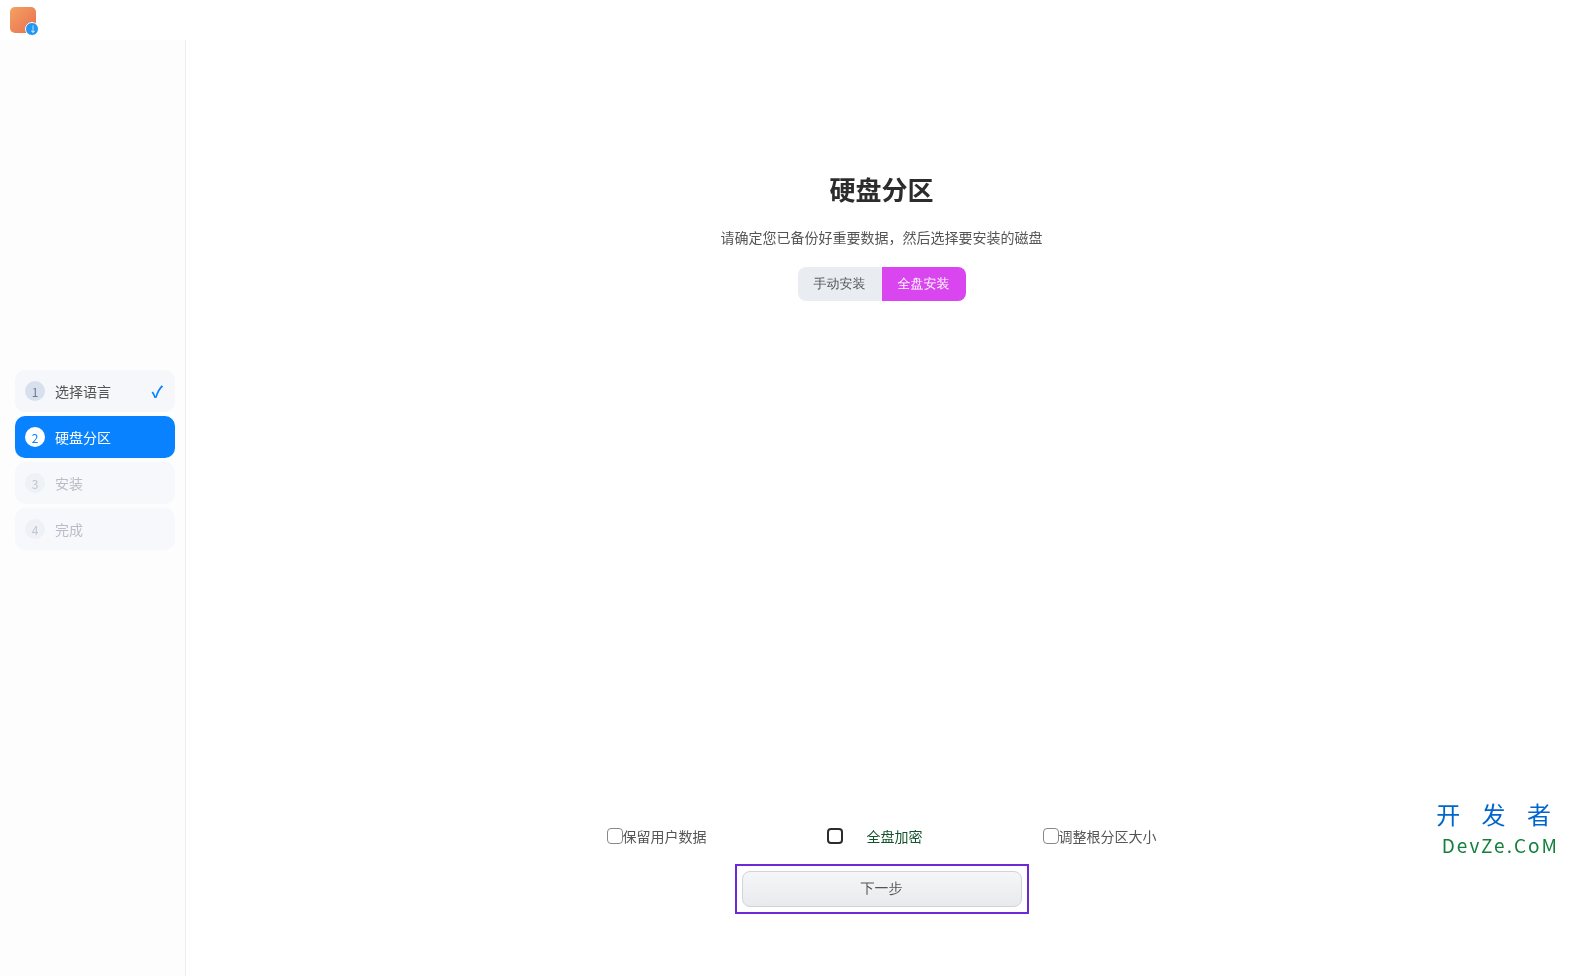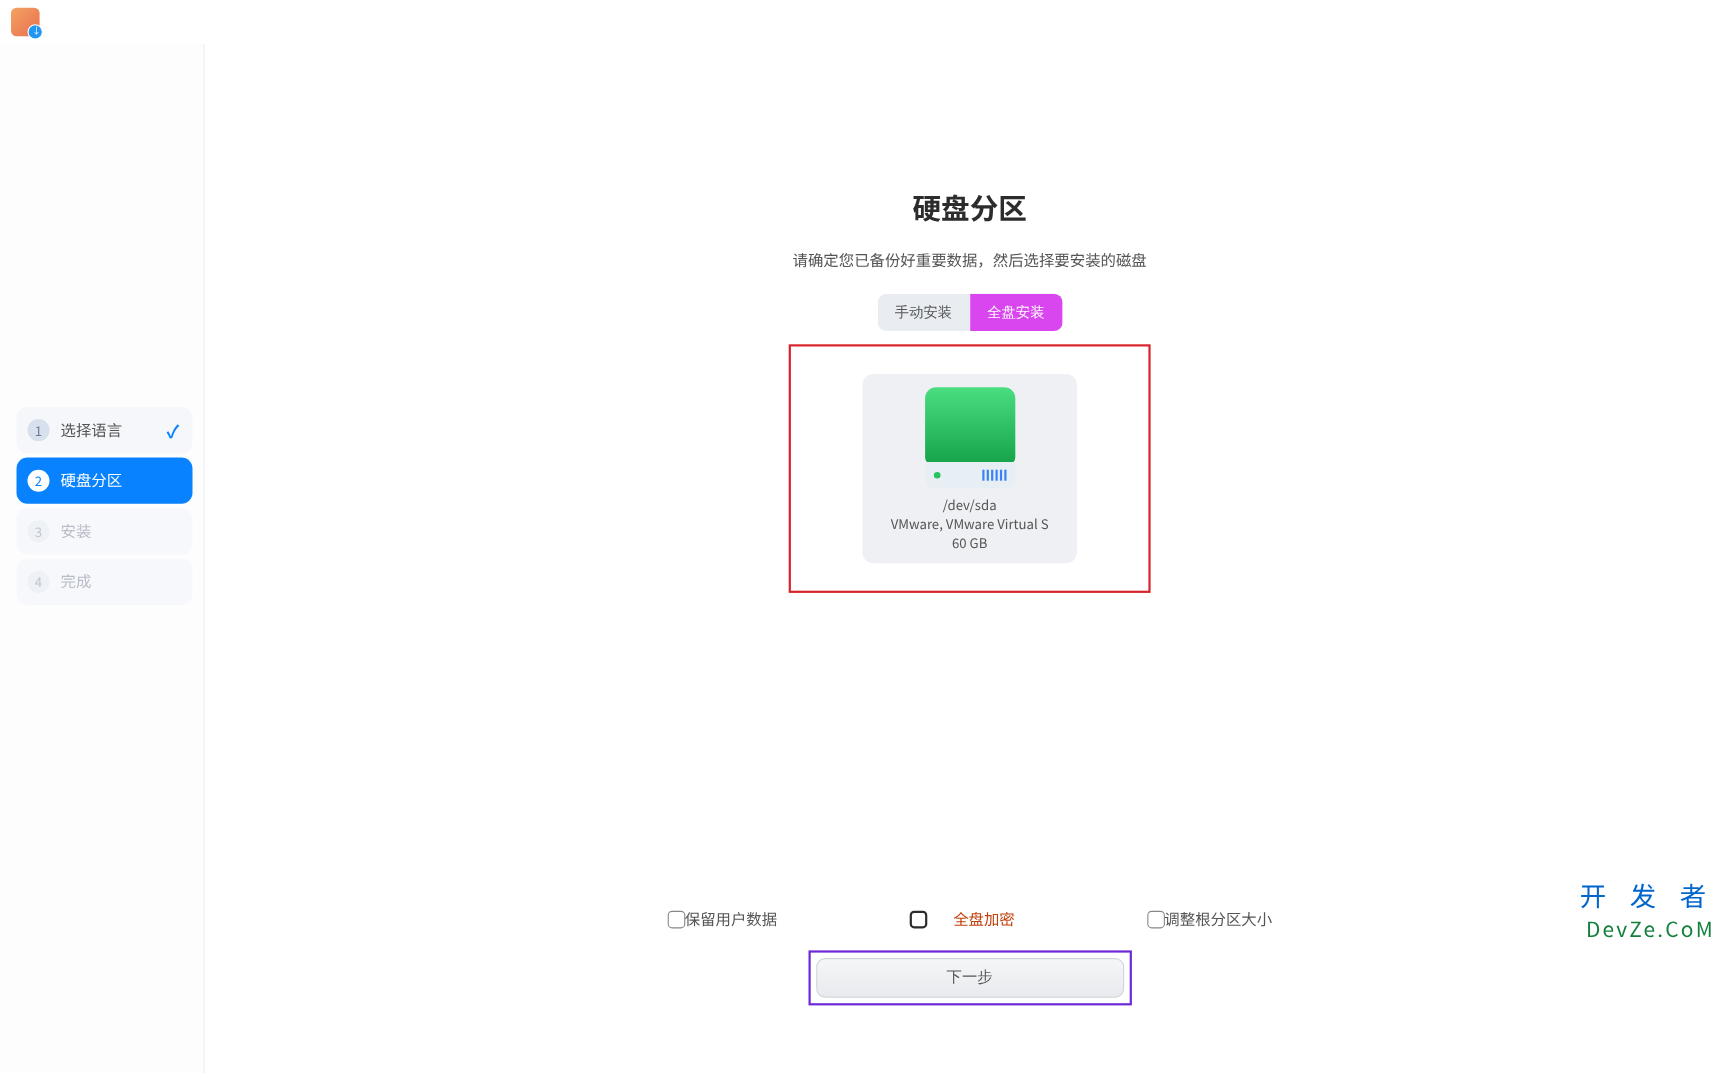--- a/index.html
+++ b/index.html
@@ -260,21 +260,21 @@
     }
     .checkbox.dark {
       border-color: #2c2c2c;
       border-width: 2px;
     }
     .checkbox-label {
       font-size: 14px;
       color: #555;
     }
     .checkbox-label.dark {
-      color: #c2410c;
+      color: #14532d;
       margin-left: 24px;
     }
     .next-button-wrap {
       position: absolute;
       bottom: 62px;
       left: 50%;
       transform: translateX(-50%);
       border: 2px solid #6d28d9;
       padding: 5px;
     }
@@ -339,43 +339,20 @@
   <div class="main">
     <div class="content">
       <h1 class="page-title">硬盘分区</h1>
       <p class="page-subtitle">请确定您已备份好重要数据，然后选择要安装的磁盘</p>
 
       <div class="tab-group">
         <button class="tab inactive">手动安装</button>
         <button class="tab active">全盘安装</button>
       </div>
 
-      <div class="disk-area">
-        <div class="disk-card">
-          <div class="disk-icon-wrap">
-            <div class="disk-icon">
-              <div class="disk-top"></div>
-              <div class="disk-bottom">
-                <div class="disk-led"></div>
-                <div class="disk-vents">
-                  <div class="disk-vent"></div>
-                  <div class="disk-vent"></div>
-                  <div class="disk-vent"></div>
-                  <div class="disk-vent"></div>
-                  <div class="disk-vent"></div>
-                  <div class="disk-vent"></div>
-                </div>
-              </div>
-            </div>
-          </div>
-          <div class="disk-path">/dev/sda</div>
-          <div class="disk-desc">VMware, VMware Virtual S</div>
-          <div class="disk-size">60 GB</div>
-        </div>
-      </div>
     </div>
 
     <div class="bottom-options">
       <label class="checkbox-option">
         <span class="checkbox"></span>
         <span class="checkbox-label">保留用户数据</span>
       </label>
       <label class="checkbox-option">
         <span class="checkbox dark"></span>
         <span class="checkbox-label dark">全盘加密</span>

